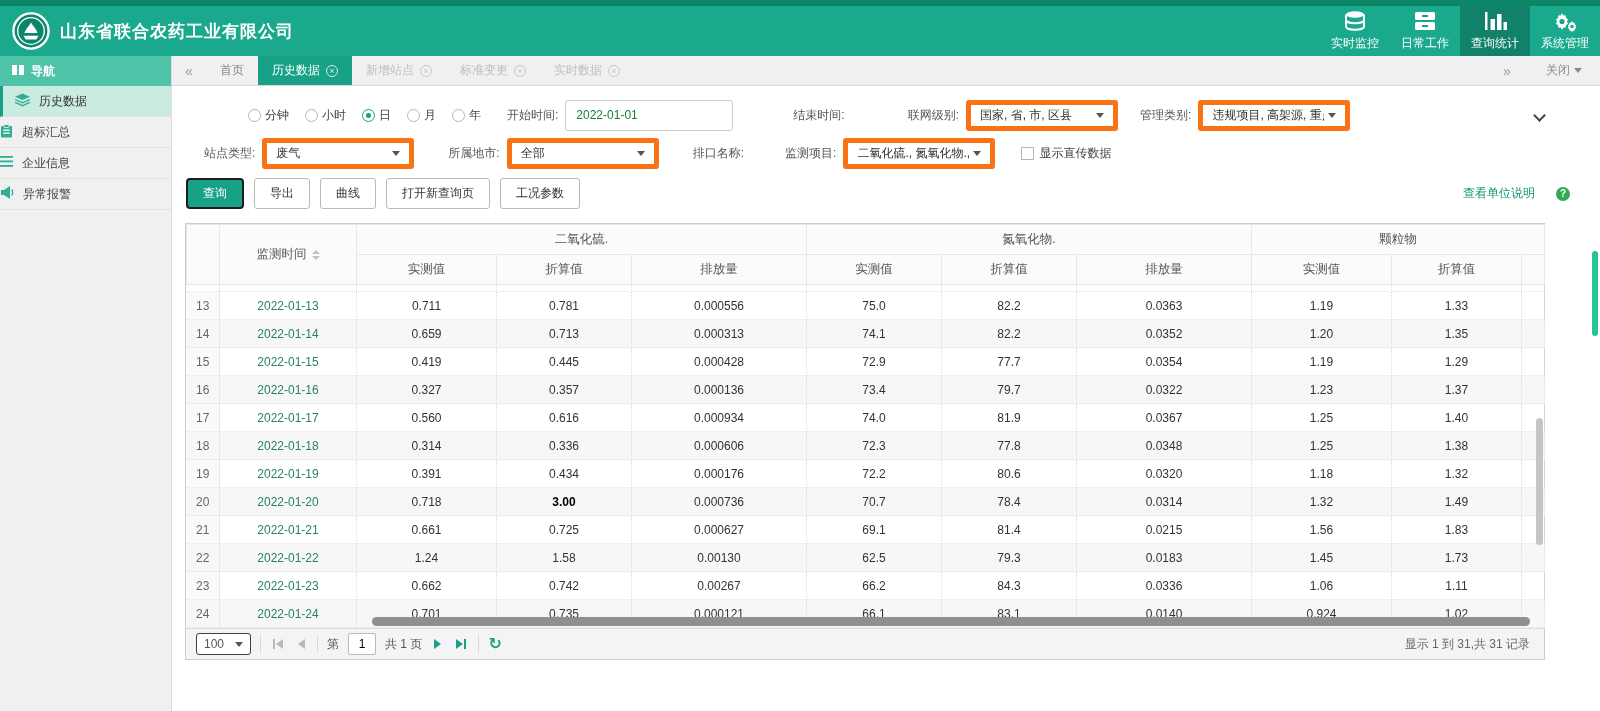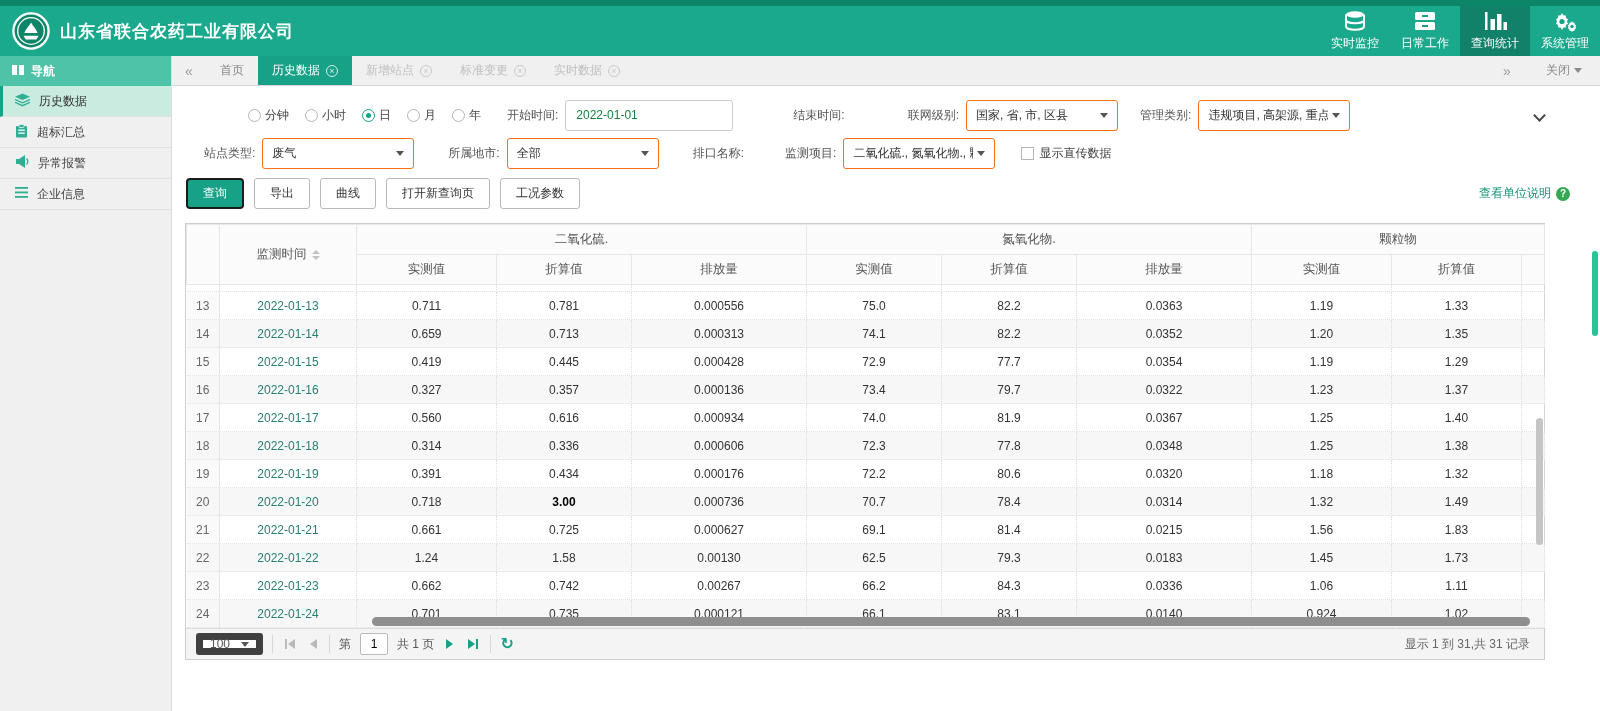--- a/index.html
+++ b/index.html
@@ -14,56 +14,56 @@
   .top-nav{margin-left:auto;display:flex;height:100%}
   .nav-item{min-width:70px;padding:0 6px;display:flex;flex-direction:column;align-items:center;justify-content:center;gap:3px;color:#fff;cursor:pointer}
   .nav-item.active{background:#11816a}
   .nav-icon{height:22px;display:flex;align-items:flex-end}
   .nav-label{font-size:12px;white-space:nowrap}
 
   
   .main{display:flex;height:655px;position:relative}
   .sidebar{width:172px;background:#f0f0f0;border-right:1px solid #ddd;flex:0 0 172px}
   .side-title{height:30px;background:#4fc3a7;color:#fff;font-weight:bold;display:flex;align-items:center;gap:7px;padding-left:12px}
-  .side-item{height:31px;display:flex;align-items:center;gap:9px;padding-left:15px;border-bottom:1px solid #e2e2e2;color:#444;cursor:pointer}
+  .side-item{height:31px;display:flex;align-items:center;gap:9px;border-bottom:1px solid #e2e2e2;color:#444;cursor:pointer}
   .side-item.active{background:#c9ebe0;border-left:3px solid #17a287;padding-left:12px;color:#333}
   .content{flex:1;background:#fff;position:relative}
 
   
   .tabbar{height:30px;background:#f0f0f0;border-bottom:1px solid #d8d8d8;display:flex;align-items:stretch;color:#888}
   .tab-scroll{width:34px;display:flex;align-items:center;justify-content:center;color:#9a9a9a;font-size:14px;cursor:pointer}
   .tab{padding:0 14px;display:flex;align-items:center;gap:6px;cursor:pointer;white-space:nowrap}
   .tab.active{background:#17a287;color:#fff}
   .tab.disabled{color:#bfbfbf}
   .tab-close{width:12px;height:12px;border-radius:50%;border:1px solid currentColor;font-size:9px;line-height:10px;text-align:center;opacity:.8}
   .tabs-right{margin-left:auto;display:flex;align-items:center;gap:22px;padding-right:18px;color:#8a8a8a}
   .close-menu{display:flex;align-items:center;gap:4px;cursor:pointer}
   .caret-down{width:0;height:0;border-left:4px solid transparent;border-right:4px solid transparent;border-top:5px solid #8a8a8a}
 
   
   .filter{padding:12px 14px 0}
   .frow{display:flex;align-items:center;height:34px;margin-bottom:4px}
   .flabel{color:#555;margin-right:7px;white-space:nowrap}
   .finput{height:31px;border:1px solid #ccc;border-radius:3px;padding:0 10px;width:168px;font:inherit;color:#15803d;background:#fff}
-  .fselect{height:31px;border:1px solid #f97316;border-radius:3px;display:flex;align-items:center;justify-content:space-between;padding:0 9px;width:152px;background:#fff;cursor:pointer;color:#333}
+  .fselect{height:31px;border:5px solid #f97316;border-radius:3px;display:flex;align-items:center;justify-content:space-between;padding:0 9px;width:152px;background:#fff;cursor:pointer;color:#333}
   .fselect .txt{overflow:hidden;white-space:nowrap;text-overflow:clip;max-width:128px}
   .sel-caret{width:0;height:0;border-left:4px solid transparent;border-right:4px solid transparent;border-top:5px solid #555;flex:0 0 auto;margin-left:4px}
   .radio-group{display:flex;align-items:center;gap:16px;margin-left:62px}
   .radio-opt{display:flex;align-items:center;gap:4px;color:#444;cursor:pointer}
   .radio{width:13px;height:13px;border:1px solid #b5b5b5;border-radius:50%;background:#fff;position:relative}
   .radio.checked{border-color:#17a287}
   .radio.checked::after{content:"";position:absolute;left:3px;top:3px;width:5px;height:5px;border-radius:50%;background:#17a287}
   .checkbox{width:13px;height:13px;border:1px solid #b5b5b5;background:#fff}
   .chk-wrap{display:flex;align-items:center;gap:5px;margin-left:26px;color:#444;cursor:pointer}
   .chev{width:9px;height:9px;border-right:2px solid #444;border-bottom:2px solid #444;transform:rotate(45deg);margin-left:auto;margin-right:42px;cursor:pointer}
 
   .btnrow{display:flex;align-items:center;gap:10px;margin:8px 0 0;padding-right:16px}
   .btn{height:31px;padding:0 15px;background:#fff;border:1px solid #b9b9b9;border-radius:3px;font:inherit;color:#333;cursor:pointer}
   .btn.primary{background:#17a287;color:#fff;border:2px solid #1c1c1c;border-radius:4px}
-  .unit-link{margin-left:auto;color:#0f9478;display:flex;align-items:center;gap:5px;cursor:pointer}
+  .unit-link{margin-left:auto;color:#0f9478;display:flex;align-items:center;gap:21px;cursor:pointer}
   .help-icon{width:14px;height:14px;border-radius:50%;background:#35a854;color:#fff;font-size:10px;font-weight:bold;line-height:14px;text-align:center}
 
   
   .table-wrap{margin:14px 0 0 13px;width:1360px;border:1px solid #ccc;position:relative;background:#fff}
   table{border-collapse:collapse;table-layout:fixed;width:1358px}
   thead th{background:#fbfbfb;font-weight:normal;color:#555;border:1px solid #e7e7e7;height:30px;font-size:12.5px}
   thead .thin{display:inline-flex;align-items:center;gap:5px}
   .sort{display:inline-flex;flex-direction:column;gap:2px}
   .sort i{width:0;height:0;border-left:4px solid transparent;border-right:4px solid transparent}
   .sort .up{border-bottom:4px solid #c3c3c3}
@@ -74,21 +74,21 @@
   td.rownum{background:#fafafa;color:#666;border-right:1px solid #e7e7e7}
   td.date{color:#26806d;cursor:pointer}
   td.bold-cell{font-weight:bold;color:#000}
 
   .h-scroll{position:absolute;left:186px;bottom:33px;width:1158px;height:9px;background:#8f8f8f;border-radius:5px}
   .v-scroll{position:absolute;right:1px;top:194px;width:7px;height:127px;background:#c5c5c5;border-radius:4px}
   .page-scroll{position:absolute;right:2px;top:195px;width:6px;height:85px;background:#27c497;border-radius:3px}
 
   
   .pagbar{height:31px;background:#f4f4f4;border-top:1px solid #ddd;display:flex;align-items:center;padding:0 10px;gap:9px;color:#555}
-  .psize{height:22px;border:7px solid #404040;border-radius:3px;background:#fff;display:flex;align-items:center;gap:7px;padding:0 7px;cursor:pointer}
+  .psize{height:22px;border:1px solid #404040;border-radius:3px;background:#fff;display:flex;align-items:center;gap:7px;padding:0 7px;cursor:pointer}
   .vsep{width:1px;height:18px;background:#d7d7d7}
   .pg{display:flex;align-items:center;gap:1px;cursor:pointer;padding:0 3px}
   .pg .tl{width:0;height:0;border-top:5px solid transparent;border-bottom:5px solid transparent;border-right:7px solid currentColor}
   .pg .tr{width:0;height:0;border-top:5px solid transparent;border-bottom:5px solid transparent;border-left:7px solid currentColor}
   .pg .bar{width:2px;height:10px;background:currentColor}
   .pg.disabled{color:#b9b9b9}
   .pg.enabled{color:#17a287}
   .page-input{width:28px;height:22px;border:1px solid #bbb;border-radius:2px;text-align:center;font:inherit;background:#fff}
   .refresh{color:#17a287;font-size:16px;font-weight:bold;cursor:pointer;line-height:1}
   .records{margin-left:auto;color:#666;padding-right:4px}
@@ -182,33 +182,33 @@
         <div class="side-item">
           <span><svg width="13" height="14" viewBox="0 0 13 14">
               <rect x="1" y="2" width="11" height="11.5" rx="1" fill="#2fae93"></rect>
               <rect x="4" y="0.5" width="5" height="3" rx="0.8" fill="#2fae93" stroke="#f0f0f0" stroke-width="0.8"></rect>
               <rect x="3.2" y="5.5" width="6.6" height="1.3" fill="#fff"></rect>
               <rect x="3.2" y="8.5" width="6.6" height="1.3" fill="#fff"></rect>
             </svg></span>
           <span>超标汇总</span>
         </div>
         <div class="side-item">
-          <span><svg width="14" height="13" viewBox="0 0 14 13">
-              <path d="M1 4h3l6-4v13l-6-4H1z" fill="#2fae93"></path>
-              <path d="M11.5 3.5a4.2 4.2 0 010 6" fill="none" stroke="#2fae93" stroke-width="1.3"></path>
-            </svg></span>
-          <span>异常报警</span>
-        </div>
-        <div class="side-item">
           <span><svg width="13" height="11" viewBox="0 0 13 11">
               <rect width="13" height="1.8" fill="#2fae93"></rect>
               <rect y="4.5" width="13" height="1.8" fill="#2fae93"></rect>
               <rect y="9" width="13" height="1.8" fill="#2fae93"></rect>
             </svg></span>
           <span>企业信息</span>
+        </div>
+        <div class="side-item">
+          <span><svg width="14" height="13" viewBox="0 0 14 13">
+              <path d="M1 4h3l6-4v13l-6-4H1z" fill="#2fae93"></path>
+              <path d="M11.5 3.5a4.2 4.2 0 010 6" fill="none" stroke="#2fae93" stroke-width="1.3"></path>
+            </svg></span>
+          <span>异常报警</span>
         </div>
       </div>
   </div>
 
   <div class="content">
     <div class="tabbar">
       <span class="tab-scroll">«</span>
       <div id="tabs" style="display:flex">
           <div class="tab">
             <span>首页</span>

